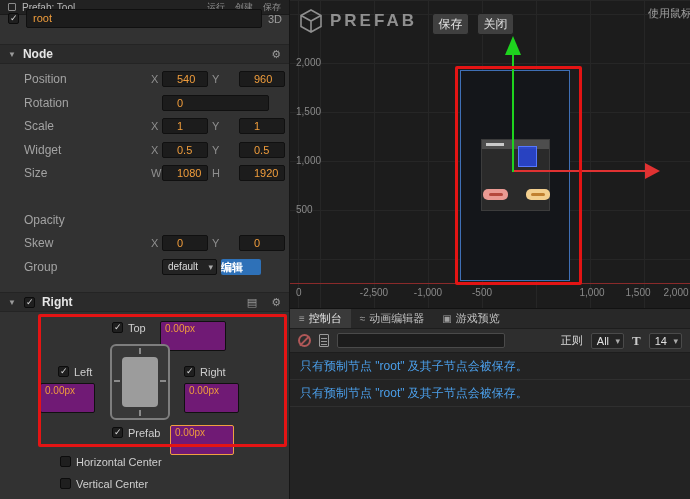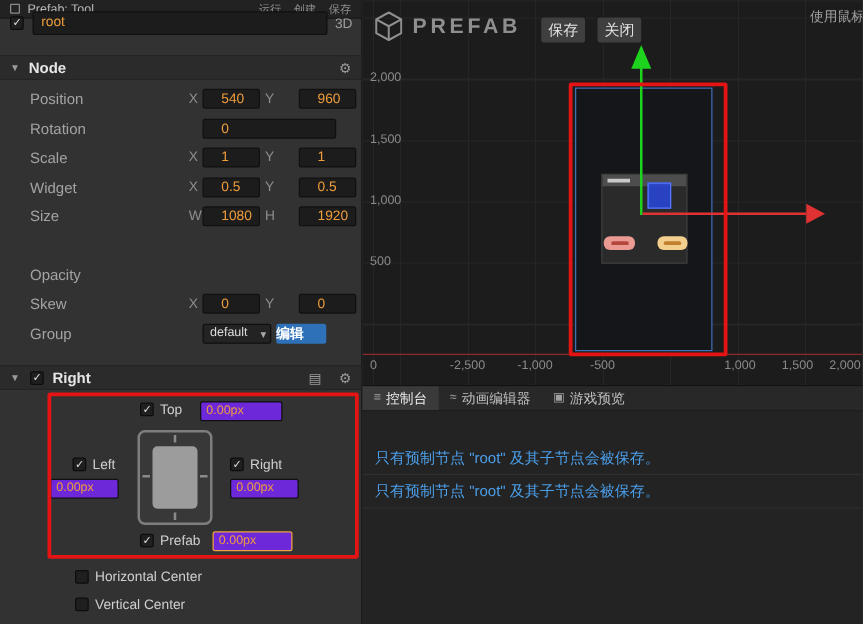--- a/index.html
+++ b/index.html
@@ -36,21 +36,21 @@
   .pfxX{left:151px}.pfxY{left:212px}
   .fld{position:absolute;top:3px;height:16px;background:#1c1c1c;border:1px solid #101010;border-radius:2px;color:#f09d3c;font-size:11px;line-height:14px;padding-left:14px;overflow:hidden}
   .fx1{left:162px;width:46px}.fx2{left:239px;width:46px}.ffull{left:162px;width:107px}
   .colorbar{position:absolute;left:162px;top:5px;width:107px;height:12px;background:#ffffff;border:1px solid #8a8a8a;border-radius:2px}
   .gsel{position:absolute;left:162px;top:3px;width:55px;height:16px;background:#232323;border:1px solid #0f0f0f;border-radius:2px;color:#dddddd;font-size:10px;line-height:14px;padding:0 12px 0 5px}
   .gsel::after{content:"▾";position:absolute;right:3px;top:0;color:#aaa;font-size:9px;line-height:14px}
   .gedit{position:absolute;left:221px;top:3px;width:40px;height:16px;background:#2e71b8;border-radius:2px;color:#fff;font-size:11px;line-height:16px;font-weight:bold}
 
   
   .wlabel{position:absolute;font-size:11px;color:#cfcfcf;line-height:13px}
-  .wfld{position:absolute;height:16px;background:#6d28d9;border:1px solid #101010;border-radius:2px;color:#f09d3c;font-size:10px;line-height:13px;padding-left:4px}
+  .wfld{position:absolute;height:30px;background:#701a75;border:1px solid #101010;border-radius:2px;color:#f09d3c;font-size:10px;line-height:13px;padding-left:4px}
   .wfld.hl{border:1px solid #f0a040}
   .alignbox{position:absolute;left:110px;top:344px;width:60px;height:76px;border:2px solid #7e7e7e;border-radius:6px;background:#383838}
   .alignbox .inner{position:absolute;left:10px;top:11px;right:10px;bottom:11px;background:#9c9c9c;border-radius:4px}
   .alignbox .tick{position:absolute;background:#8a8a8a}
   .tick.t{left:27px;top:2px;width:2px;height:6px}
   .tick.b{left:27px;bottom:2px;width:2px;height:6px}
   .tick.l{left:2px;top:34px;width:6px;height:2px}
   .tick.r{right:2px;top:34px;width:6px;height:2px}
 
   .redbox{position:absolute;border:3px solid #e41414;border-radius:2px;pointer-events:none;z-index:60}
@@ -294,20 +294,29 @@
       <div class="ctab">
         <span class="ticon">≈</span>
         <span>动画编辑器</span>
       </div>
       <div class="ctab">
         <span class="ticon">▣</span>
         <span>游戏预览</span>
       </div>
     </div>
 
+    <div class="cbar">
+      <span class="icon-clear"></span>
+      <span class="icon-doc"></span>
+      <div class="search"></div>
+      <span class="regex">正则</span>
+      <div class="dd">All</div>
+      <span class="ticon-font">T</span>
+      <div class="dd">14</div>
+    </div>
 
     <div class="clogs">
       <div class="clog">只有预制节点 "root" 及其子节点会被保存。</div>
       <div class="clog">只有预制节点 "root" 及其子节点会被保存。</div>
     </div>
   </div>
 
 </div>
 
 </body></html>

